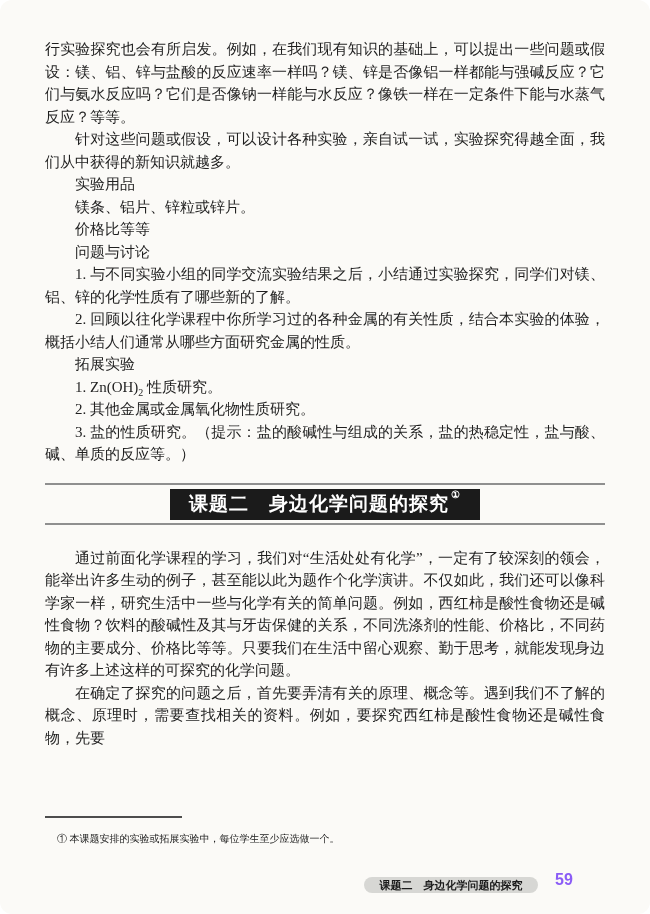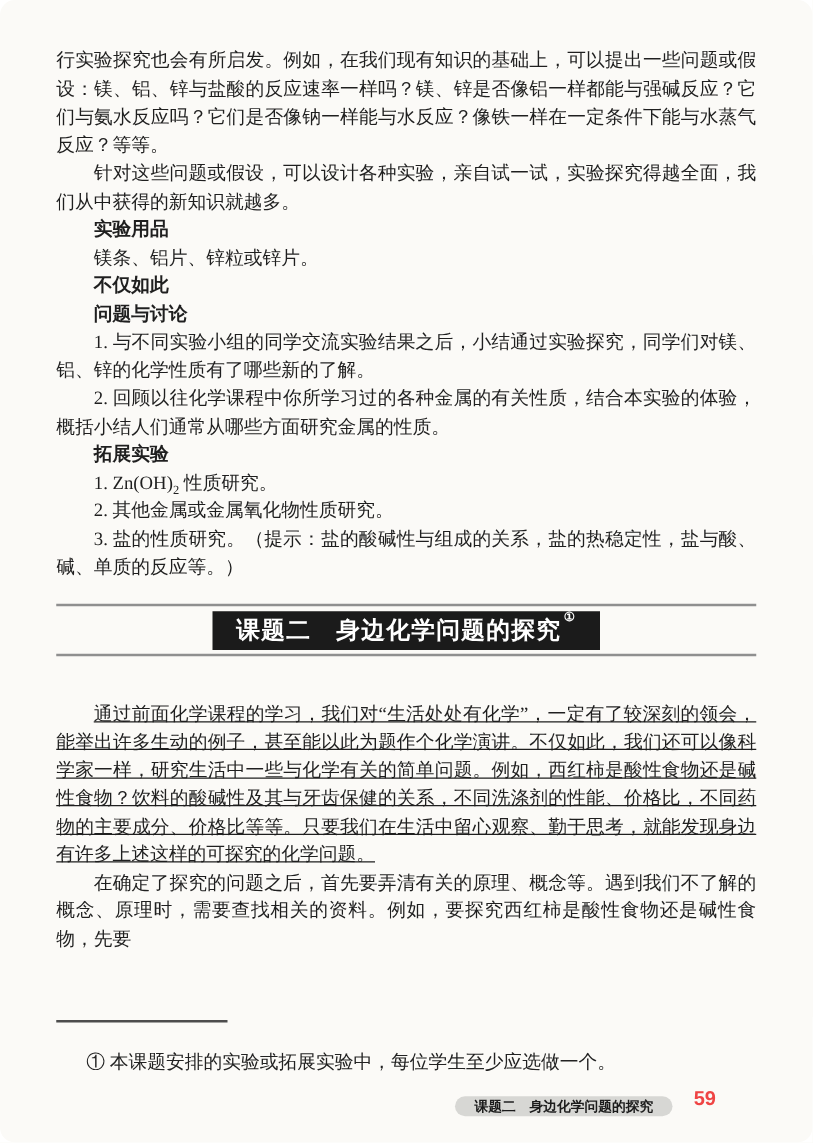--- a/index.html
+++ b/index.html
@@ -24,21 +24,21 @@
     font-size: 15px;
     line-height: 22.5px;
     text-align: justify;
     text-justify: inter-ideograph;
   }
   .indent { text-indent: 2em; }
   .heading {
     margin: 0;
     font-size: 15px;
     line-height: 22.5px;
-    font-weight: bold;
+    font-weight: normal;
     text-indent: 2em;
     font-family: "Liberation Sans", sans-serif;
   }
   .formula sub {
     font-size: 10px;
     line-height: 0;
   }
   
   .banner-wrap {
     position: relative;
@@ -72,36 +72,36 @@
     letter-spacing: 1px;
     white-space: nowrap;
   }
   .banner-box sup {
     font-size: 10px;
     line-height: 0;
     margin-left: 2px;
     align-self: flex-start;
     margin-top: 6px;
   }
-  .lesson-first { margin-top: 36px; text-decoration: underline; }
+  .lesson-first { margin-top: 22px; }
   
   .footnote-rule {
     position: absolute;
     left: 45px;
     top: 816px;
     width: 137px;
     height: 2px;
     background: #4d4d4d;
   }
   .footnote-text {
     position: absolute;
     left: 57px;
     top: 831px;
-    margin: 12px;
-    font-size: 15px;
+    margin: 0;
+    font-size: 10px;
     line-height: 15px;
     color: #222222;
   }
   
   .footer-pill {
     position: absolute;
     left: 364px;
     top: 877px;
     width: 174px;
     height: 16px;
@@ -116,36 +116,36 @@
     color: #1c1c1c;
     white-space: nowrap;
   }
   .page-number {
     position: absolute;
     left: 555px;
     top: 871px;
     font-family: "Liberation Sans", sans-serif;
     font-size: 16px;
     font-weight: bold;
-    color: #ef4444;
+    color: #8b5cf6;
   }
 </style>
 </head>
 <body>
 
 <div class="page" style="background: rgb(251, 250, 247); border-radius: 12px;">
   <div class="content">
 
     <p class="body-text">行实验探究也会有所启发。例如，在我们现有知识的基础上，可以提出一些问题或假设：镁、铝、锌与盐酸的反应速率一样吗？镁、锌是否像铝一样都能与强碱反应？它们与氨水反应吗？它们是否像钠一样能与水反应？像铁一样在一定条件下能与水蒸气反应？等等。</p>
     <p class="body-text indent">针对这些问题或假设，可以设计各种实验，亲自试一试，实验探究得越全面，我们从中获得的新知识就越多。</p>
 
     <div class="heading">实验用品</div>
     <p class="body-text indent">镁条、铝片、锌粒或锌片。</p>
 
-    <div class="heading">不仅如此</div>
+    <div class="heading">价格比等等</div>
 
     <div class="heading">问题与讨论</div>
     <p class="body-text indent">1. 与不同实验小组的同学交流实验结果之后，小结通过实验探究，同学们对镁、铝、锌的化学性质有了哪些新的了解。</p>
     <p class="body-text indent">2. 回顾以往化学课程中你所学习过的各种金属的有关性质，结合本实验的体验，概括小结人们通常从哪些方面研究金属的性质。</p>
 
     <div class="heading">拓展实验</div>
     <p class="body-text indent formula"><span>1. Zn(OH)</span><sub>2</sub><span> 性质研究。</span></p>
     <p class="body-text indent">2. 其他金属或金属氧化物性质研究。</p>
     <p class="body-text indent">3. 盐的性质研究。（提示：盐的酸碱性与组成的关系，盐的热稳定性，盐与酸、碱、单质的反应等。）</p>
 

